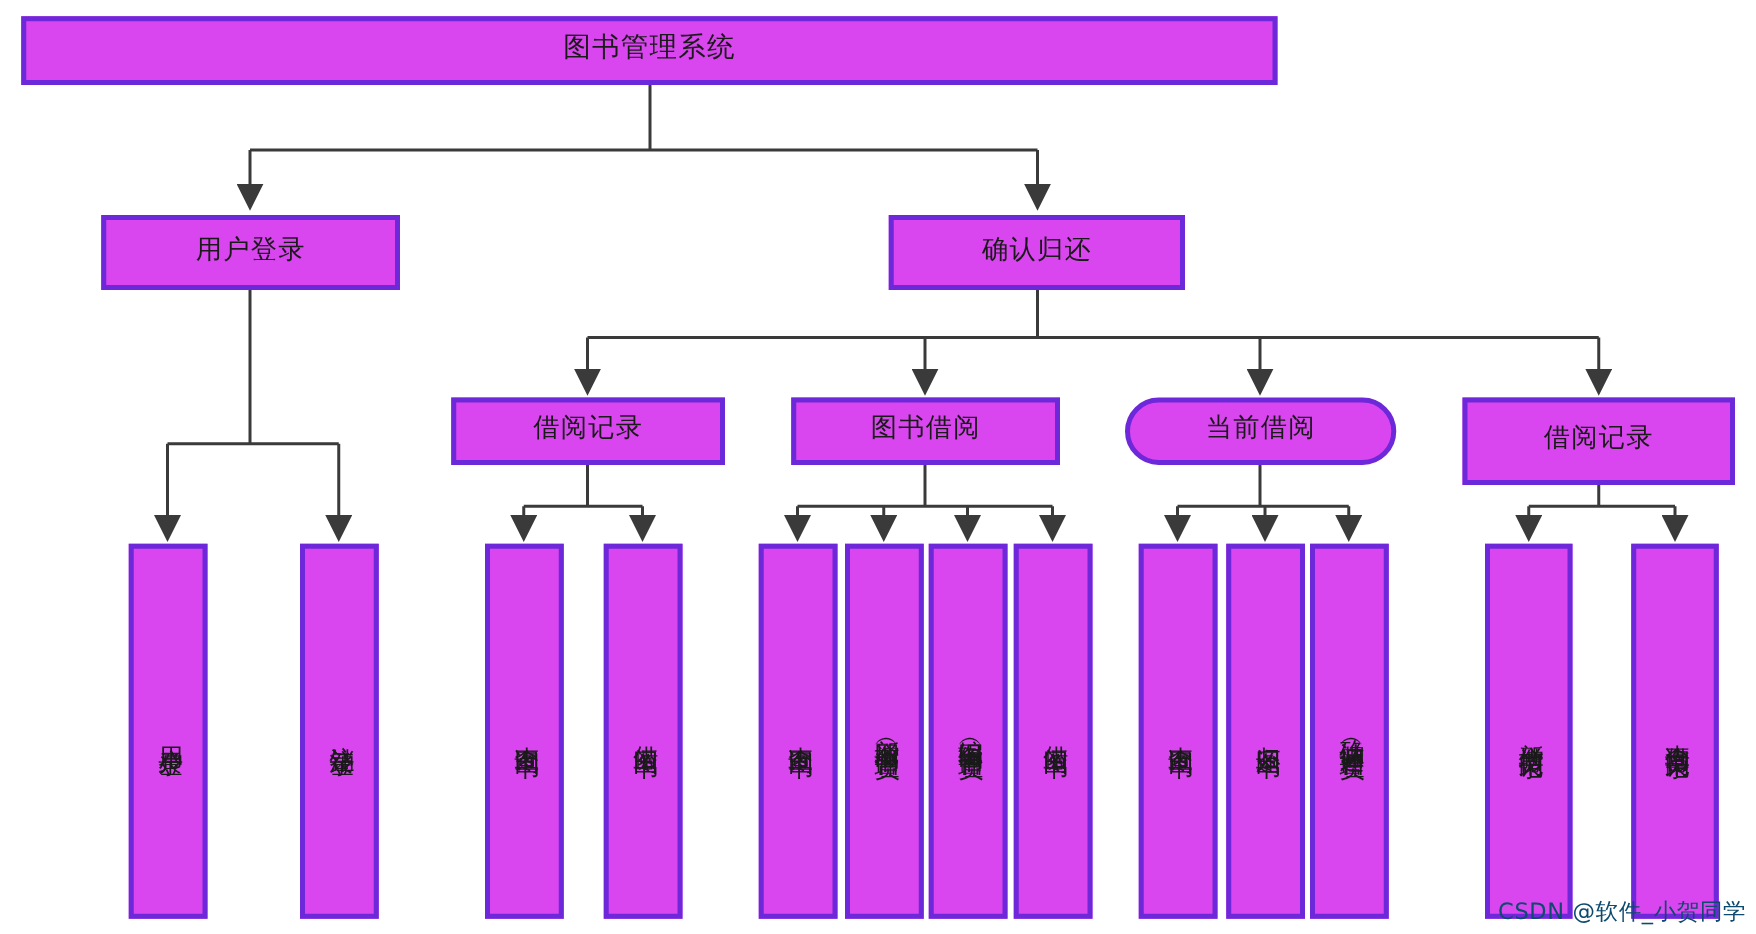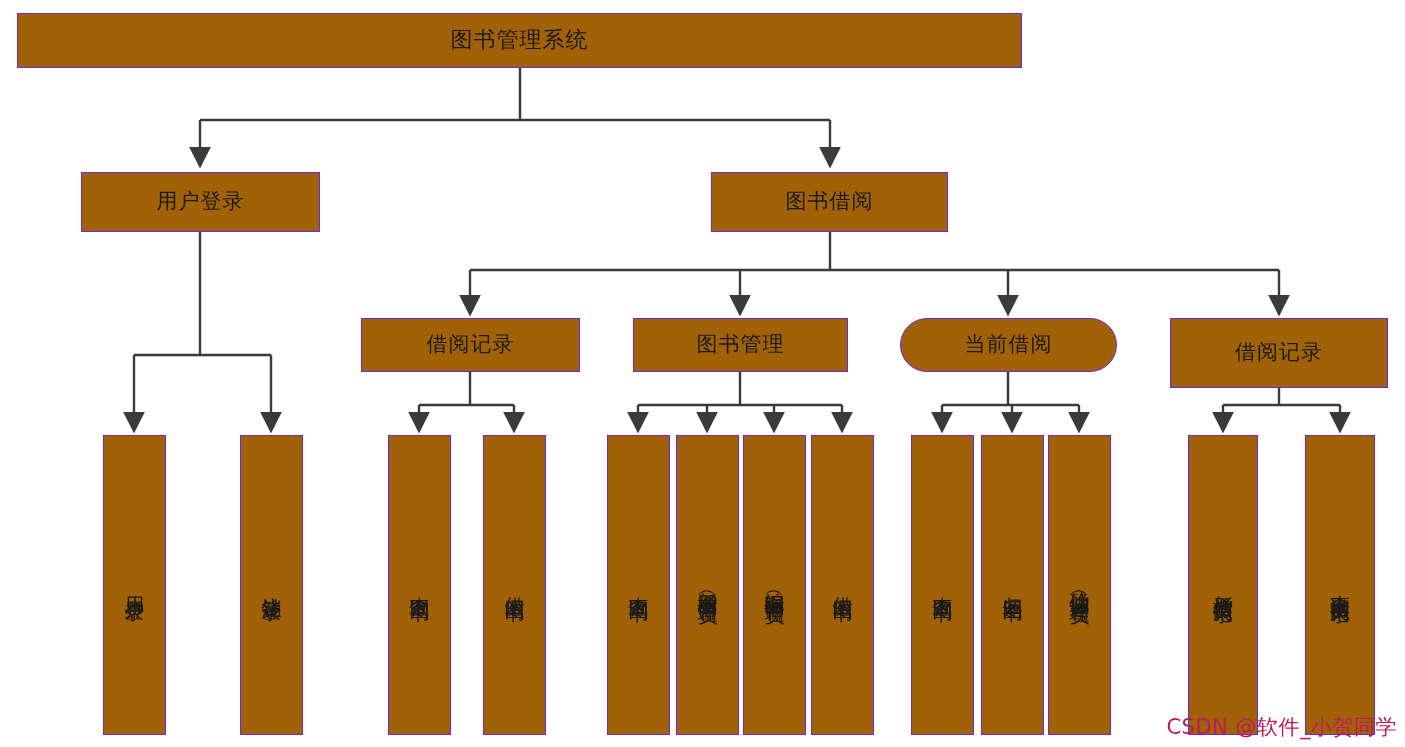--- a/index.html
+++ b/index.html
@@ -22,26 +22,27 @@
     position: absolute;
     left: 0;
     top: 0;
     width: 1405px;
     height: 747px;
     pointer-events: none;
   }
   .node {
     position: absolute;
     box-sizing: border-box;
-    border: 1px solid #6d28d9;
-    background: #a16207;
+    border: 4px solid #6d28d9;
+    background: #d946ef;
     display: flex;
     align-items: center;
     justify-content: center;
     color: #1a1a1a;
+    font-family: Liberation Mono, monospace;
   }
   .node.horiz {
     font-size: 21px;
     letter-spacing: 1px;
     line-height: 1.2;
   }
   .node.vert {
     writing-mode: vertical-rl;
     text-orientation: upright;
     font-size: 20px;
@@ -52,22 +53,22 @@
   .node.vert .vtext {
     writing-mode: vertical-rl;
     text-orientation: upright;
     white-space: nowrap;
   }
   #root-node { font-size: 22px; }
   #watermark {
     position: absolute;
     right: 8px;
     bottom: 6px;
-    font-size: 21px;
-    color: #be185d;
+    font-size: 18px;
+    color: #0c4a6e;
     letter-spacing: 0.5px;
     white-space: nowrap;
     user-select: none;
   }
 </style>
 </head>
 <body>
 
 <div id="canvas">
 
@@ -117,24 +118,24 @@
       <path d="M 1279 372 L 1279 405"></path>
       <path d="M 1223 405 L 1340 405"></path>
       <path d="M 1223 405 L 1223 430" marker-end="url(#arrow)"></path>
       <path d="M 1340 405 L 1340 430" marker-end="url(#arrow)"></path>
     </g>
   </svg>
 
   <div class="node horiz" id="root-node" style="left: 17px; top: 13px; width: 1005px; height: 55px;">图书管理系统</div>
 
   <div class="node horiz" style="left: 81px; top: 172px; width: 239px; height: 60px;">用户登录</div>
-  <div class="node horiz" style="left: 711px; top: 172px; width: 237px; height: 60px;">图书借阅</div>
+  <div class="node horiz" style="left: 711px; top: 172px; width: 237px; height: 60px;">确认归还</div>
 
   <div class="node horiz" style="left: 361px; top: 318px; width: 219px; height: 54px;">借阅记录</div>
-  <div class="node horiz" style="left: 633px; top: 318px; width: 215px; height: 54px;">图书管理</div>
+  <div class="node horiz" style="left: 633px; top: 318px; width: 215px; height: 54px;">图书借阅</div>
   <div class="node horiz" style="left: 900px; top: 318px; width: 217px; height: 54px; border-radius: 27px;">当前借阅</div>
   <div class="node horiz" style="left: 1170px; top: 318px; width: 218px; height: 70px;">借阅记录</div>
 
   <div class="node vert" style="left: 103px; top: 435px; width: 63px; height: 300px;">
       <span class="vtext">用户登录</span>
     </div>
   <div class="node vert" style="left: 240px; top: 435px; width: 63px; height: 300px;">
       <span class="vtext">注销登录</span>
     </div>
   <div class="node vert" style="left: 388px; top: 435px; width: 63px; height: 300px;">

